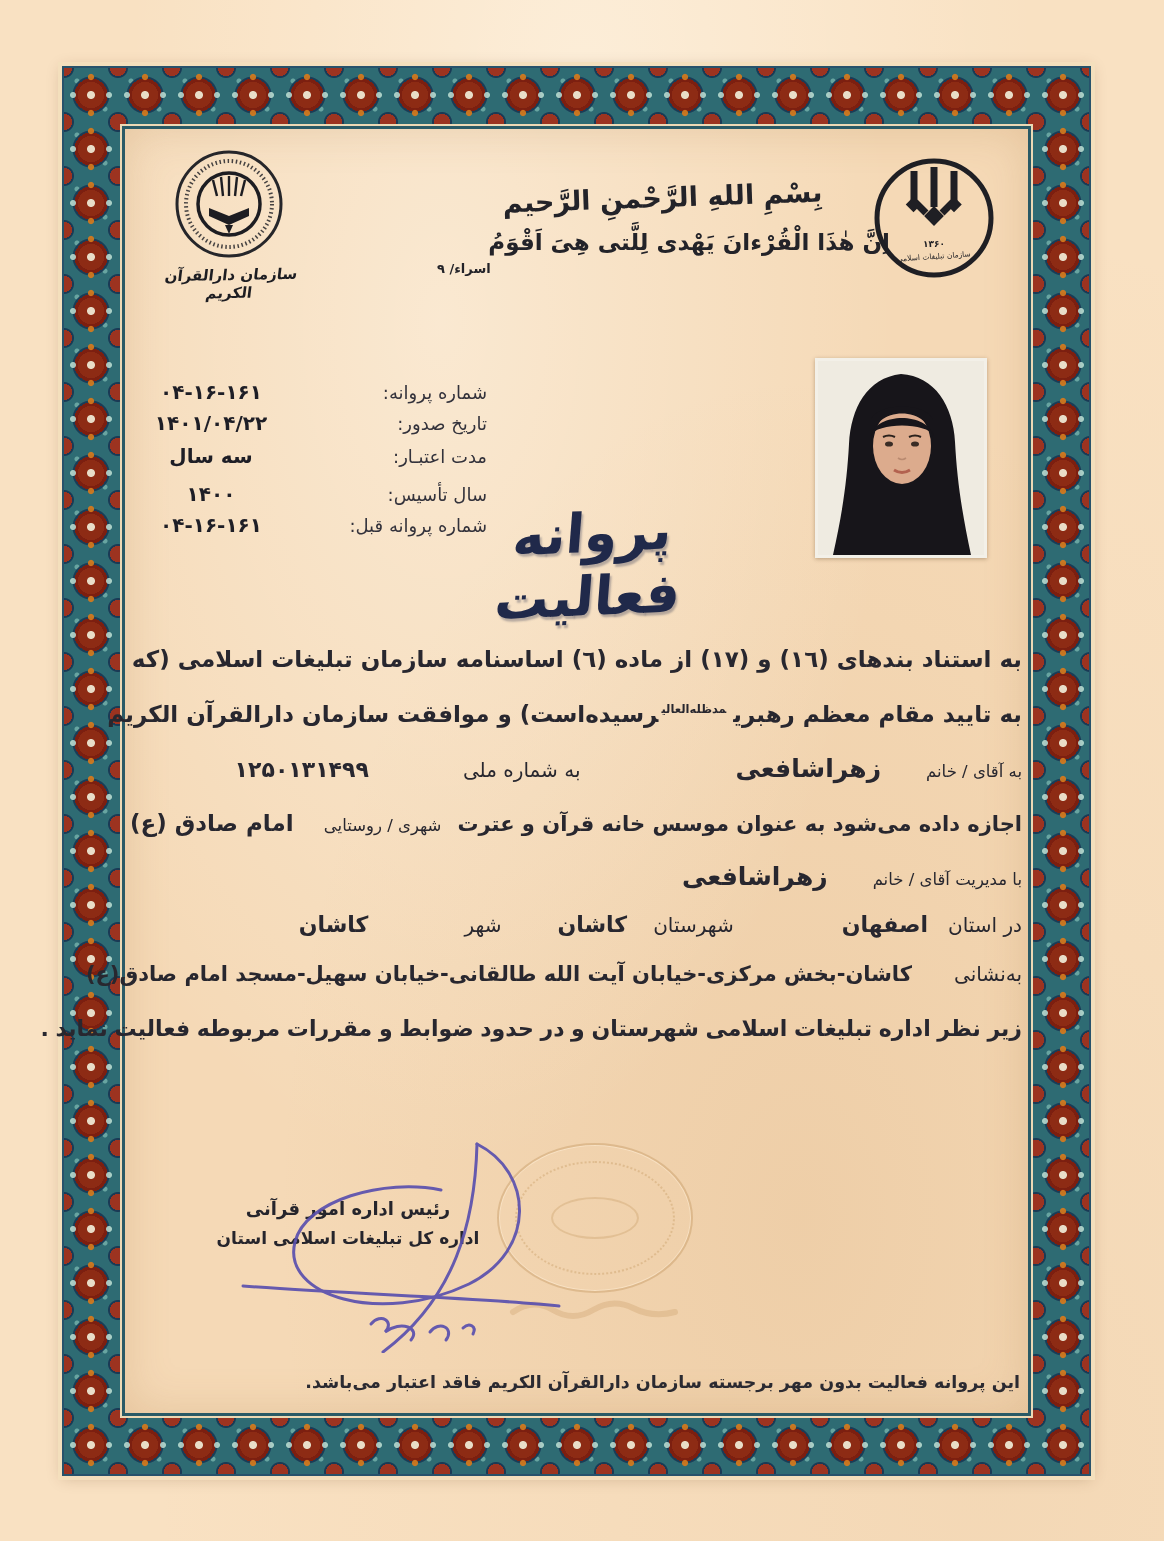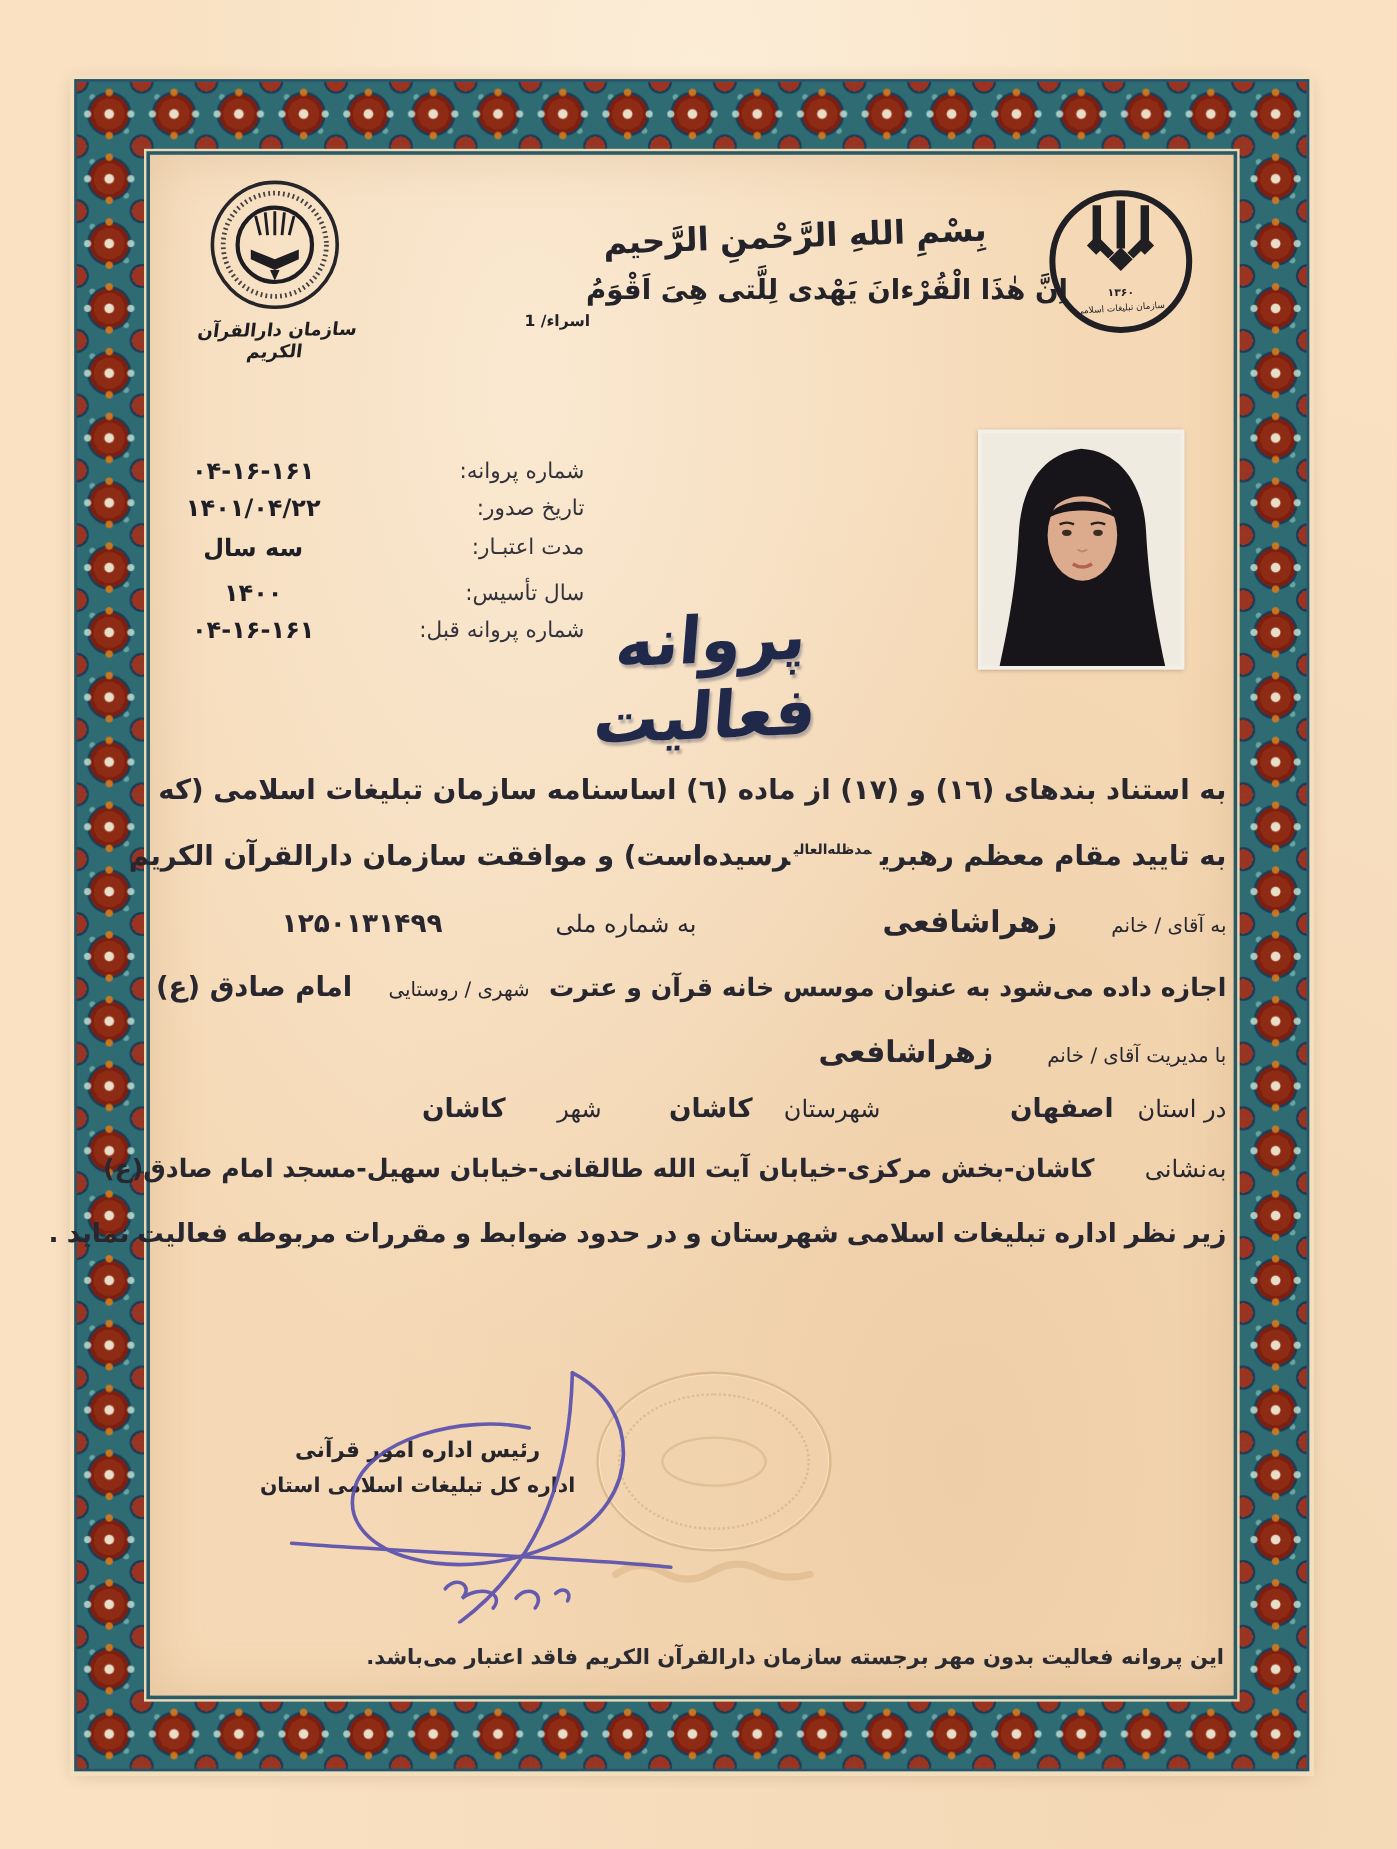--- a/index.html
+++ b/index.html
@@ -119,21 +119,21 @@
       <line x1="82" y1="32" x2="78" y2="48"></line>
     </g>
     <path d="M46 60 L66 68 L86 60 L86 68 L66 77 L46 68 Z" fill="#1d1d22"></path>
     <path d="M62 77 L70 77 L66 86 Z" fill="#1d1d22"></path>
   </svg>
   <div class="left-logo-caption">سازمان دارالقرآن الکریم</div>
 
   <div class="header-center rtl">
     <div class="bismillah">بِسْمِ اللهِ الرَّحْمنِ الرَّحیم</div>
     <div class="verse">اِنَّ هٰذَا الْقُرْءانَ یَهْدی لِلَّتی هِیَ اَقْوَمُ</div>
-    <div class="verse-ref">اسراء/ 1</div>
+    <div class="verse-ref">اسراء/ ۹</div>
   </div>
 
   <svg class="right-logo" viewBox="0 0 140 130">
     <circle cx="68" cy="63" r="57" fill="none" stroke="#1f1f24" stroke-width="5"></circle>
     <g stroke="#1f1f24" stroke-width="7" fill="none">
       <path d="M48 16 V46 L60 58"></path>
       <path d="M68 12 V52"></path>
       <path d="M88 16 V46 L76 58"></path>
     </g>
     <g fill="#1f1f24">
@@ -211,21 +211,21 @@
   <div class="bline flexline" style="top:862px">
     <span class="small-label" style="margin-left:45px">با مدیریت آقای / خانم</span>
     <span class="big-name">زهراشافعی</span>
   </div>
 
   <div class="bline flexline" style="top:912px">
     <span class="mid-label" style="margin-left:20px">در استان</span>
     <span style="margin-left:108px;font-size:22px">اصفهان</span>
     <span class="mid-label" style="margin-left:26px">شهرستان</span>
     <span style="margin-left:56px;font-size:22px">کاشان</span>
-    <span class="mid-label" style="margin-left:43px">شهر</span>
+    <span class="mid-label" style="margin-left:96px">شهر</span>
     <span style="font-size:22px">کاشان</span>
   </div>
 
   <div class="bline flexline" style="top:962px">
     <span class="mid-label" style="margin-left:42px">به‌نشانی</span>
     <span style="font-size:21px;letter-spacing:-.4px">کاشان-بخش مرکزی-خیابان آیت الله طالقانی-خیابان سهیل-مسجد امام صادق(ع)</span>
   </div>
 
   <div class="bline" style="top:1016px;font-size:22px;word-spacing:-1px">زیر نظر اداره تبلیغات اسلامی شهرستان و در حدود ضوابط و مقررات مربوطه فعالیت نماید .</div>
 

